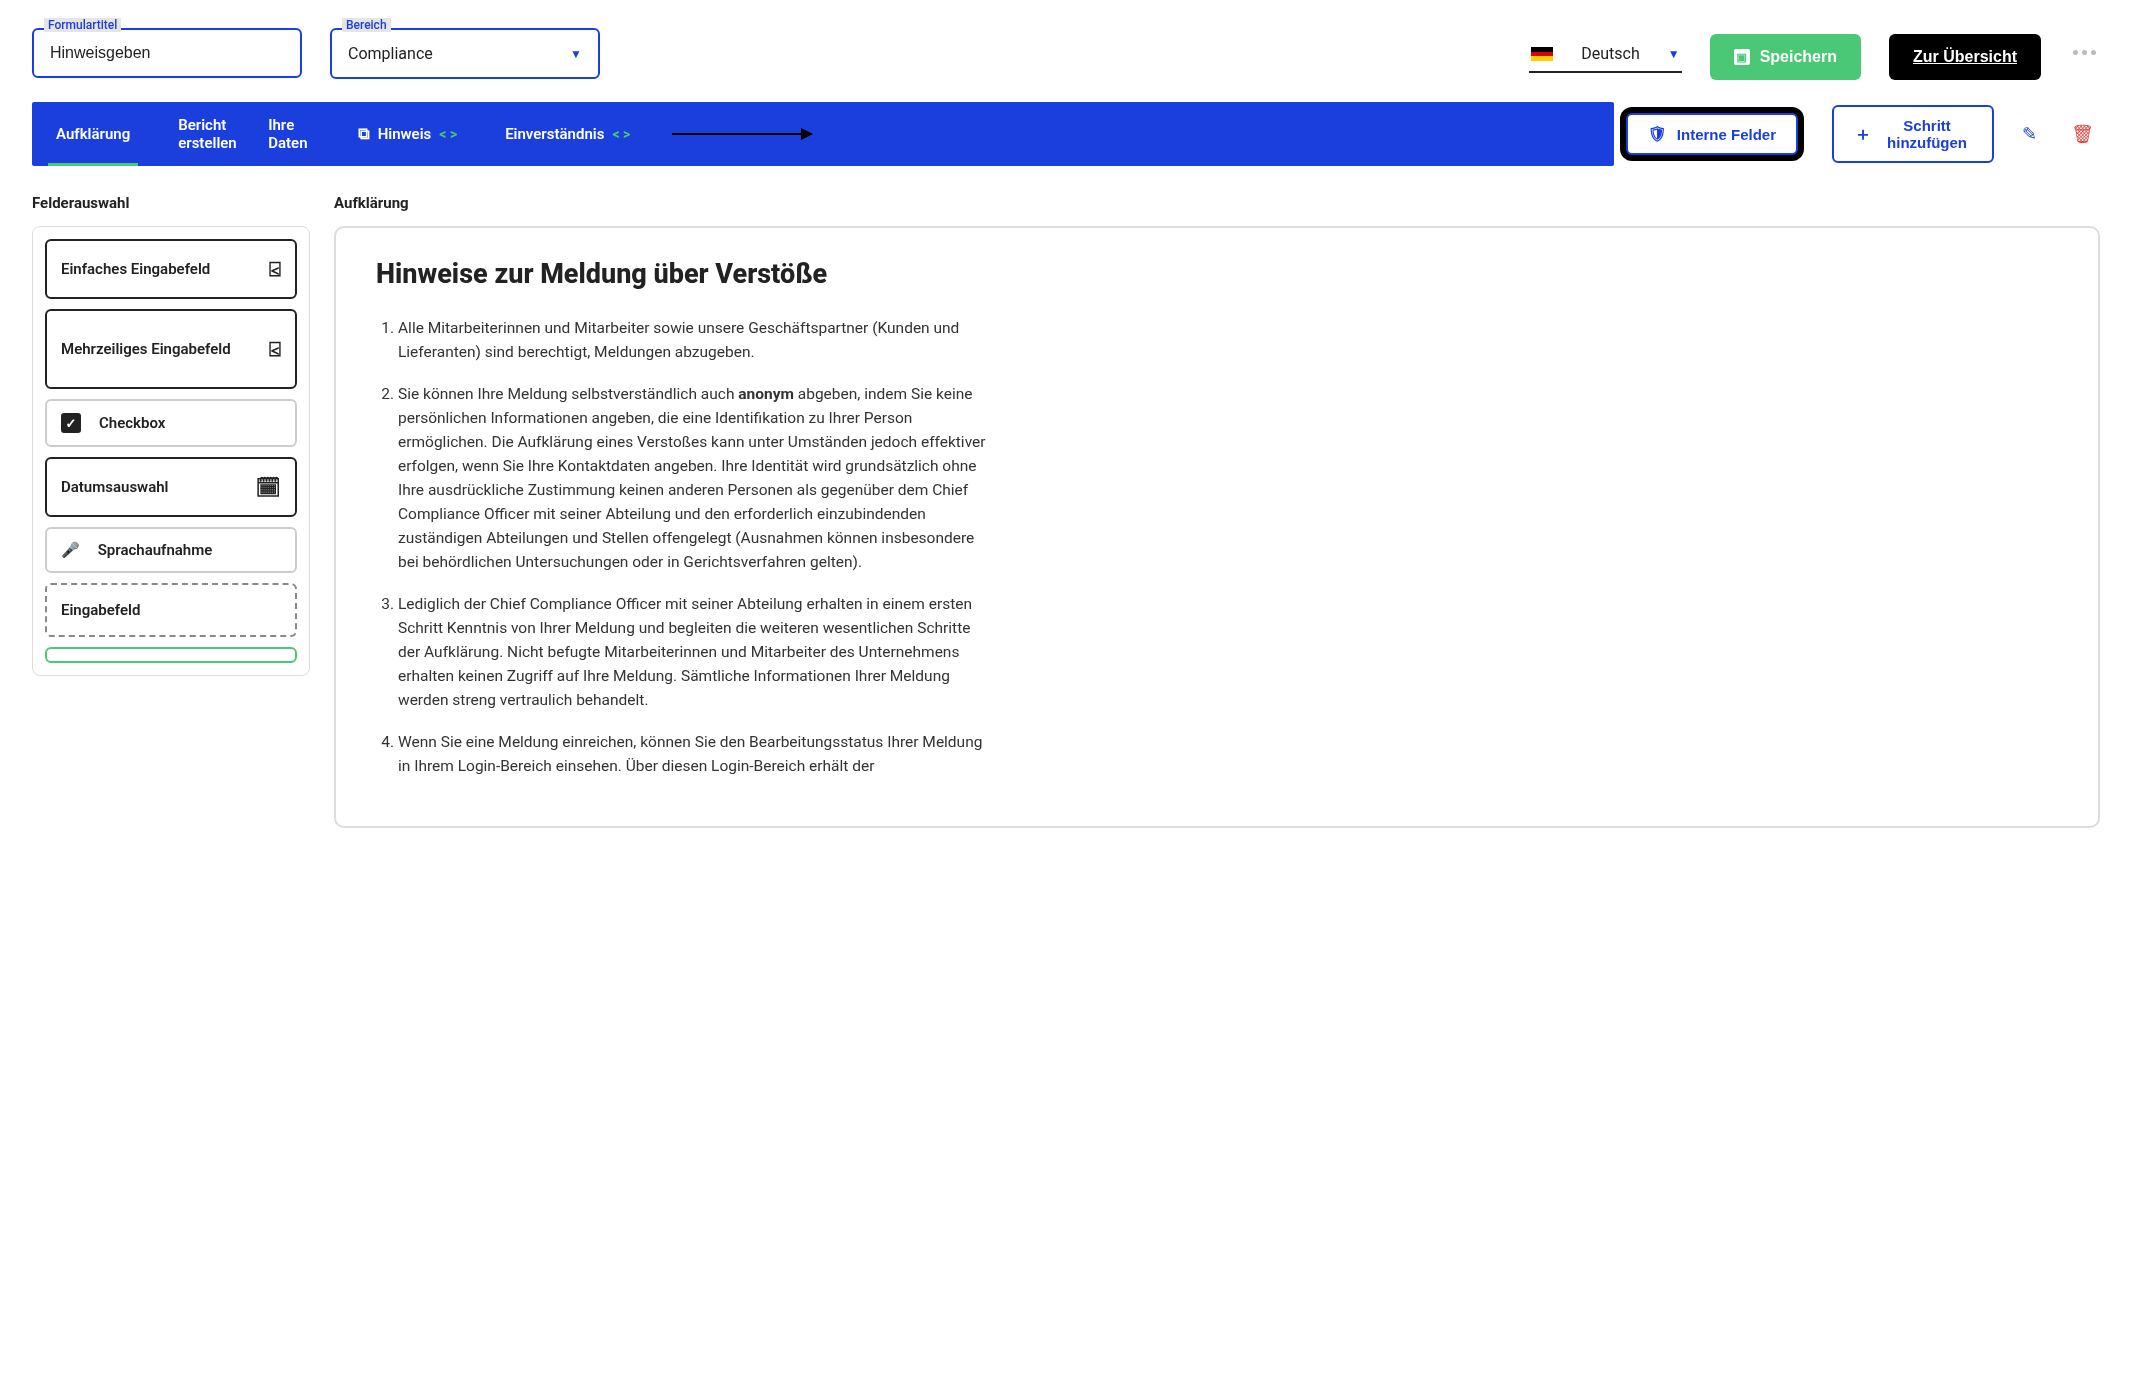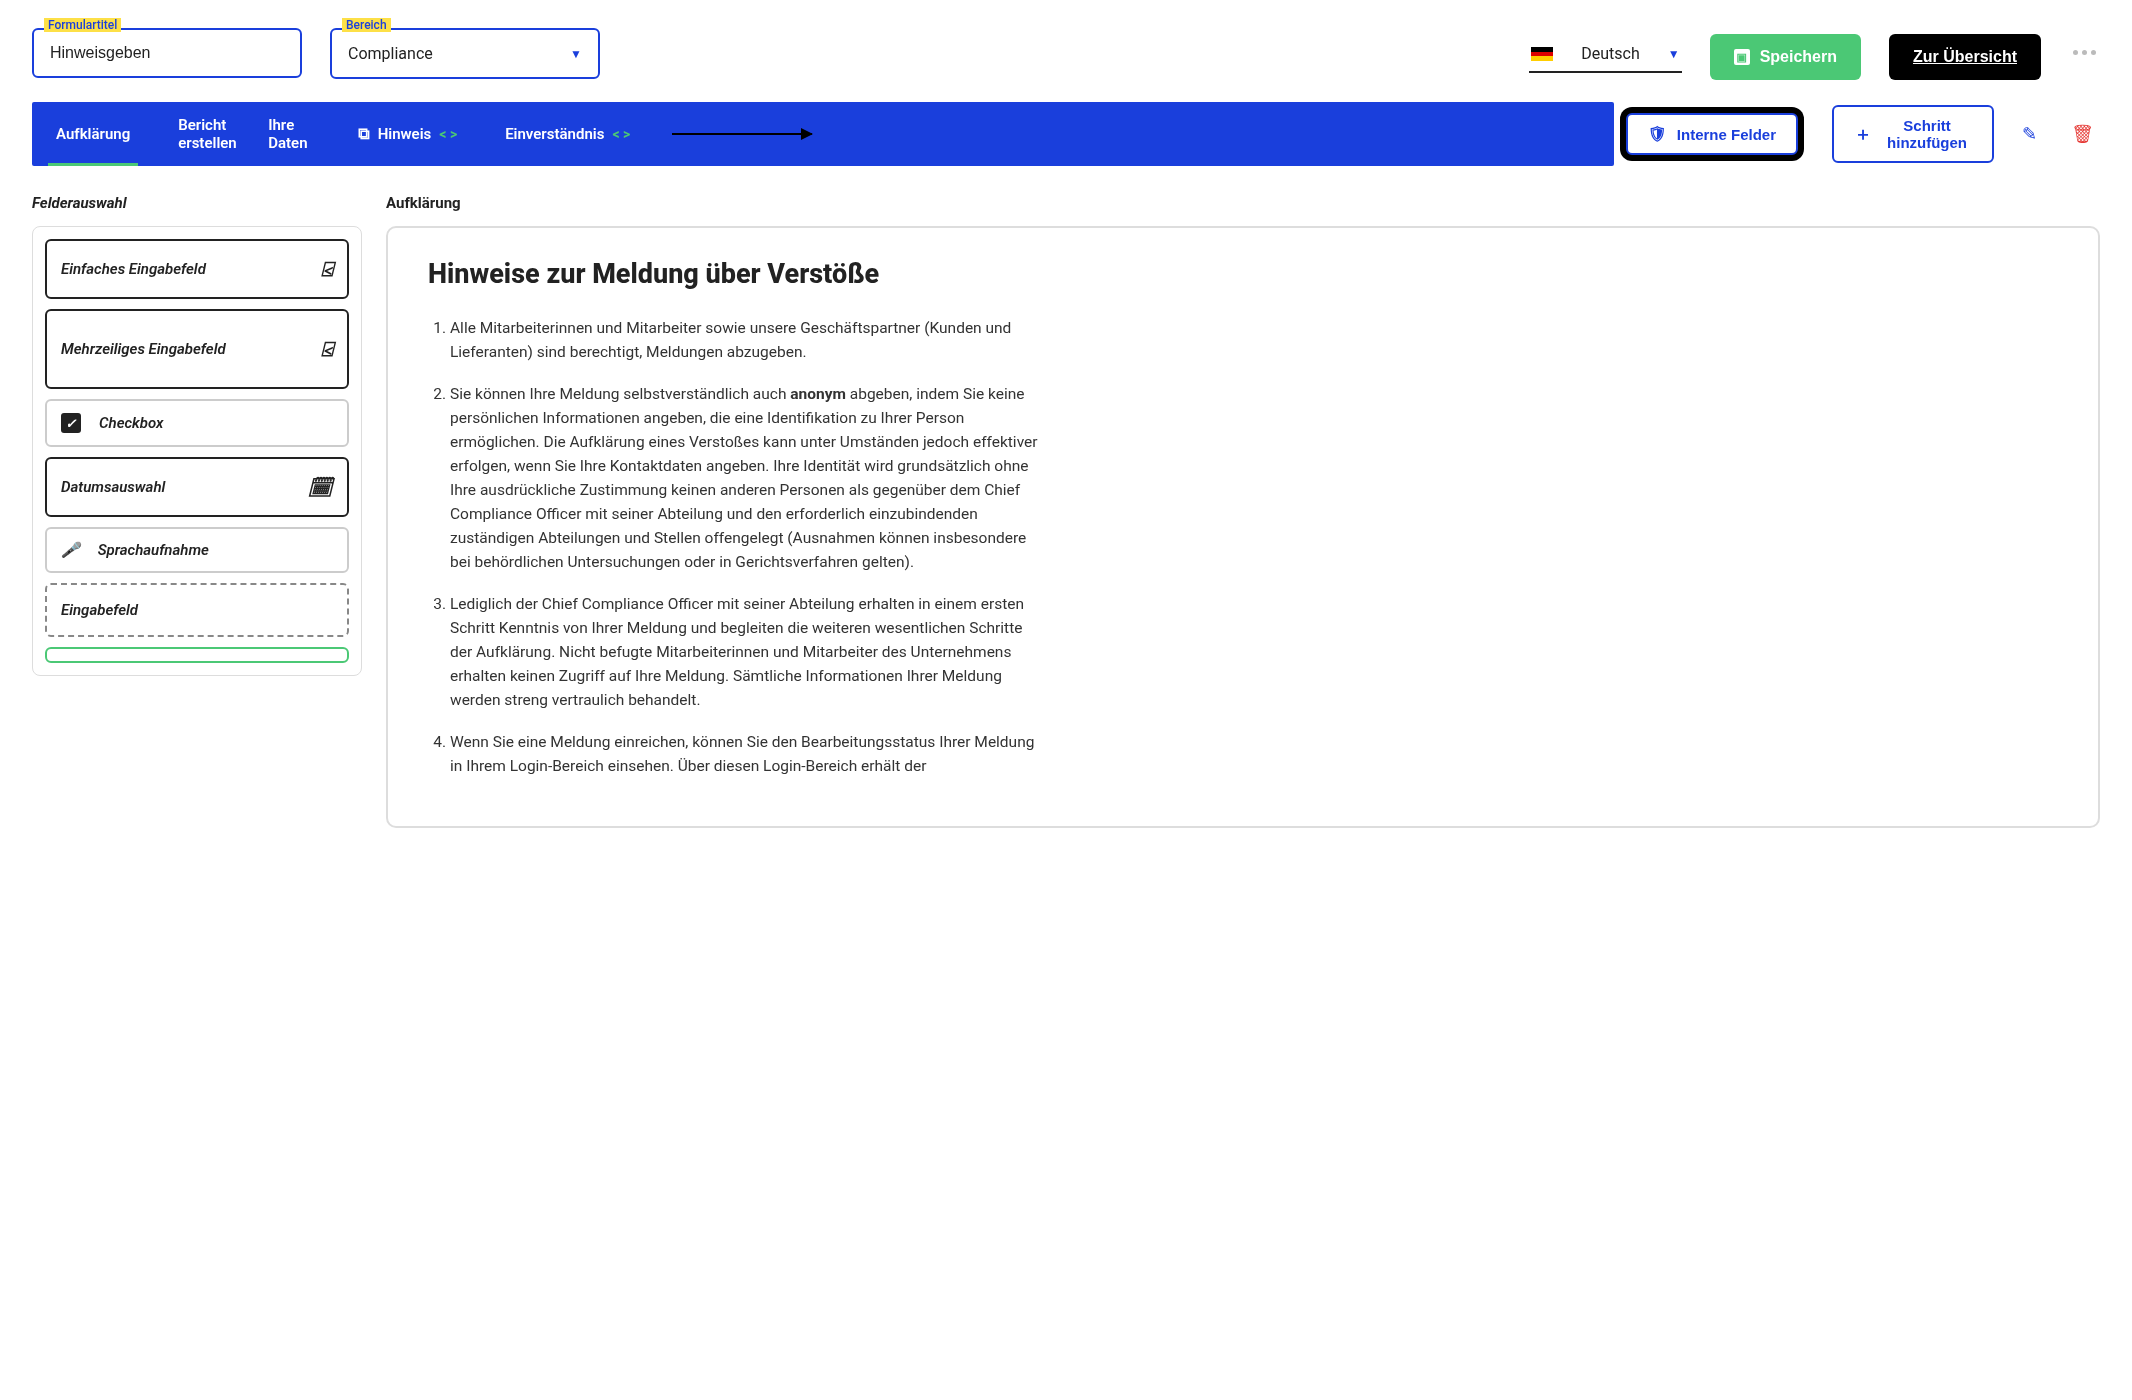--- a/index.html
+++ b/index.html
@@ -1,21 +1,21 @@
 <!DOCTYPE html>
 <html><head>
 <meta charset="utf-8">
 <style>
   * { box-sizing: border-box; margin: 0; padding: 0; }
   body { font-family: -apple-system, BlinkMacSystemFont, "Segoe UI", Roboto, Arial, sans-serif; background: #fff; color: #222; padding: 28px 32px; }
   
   .top-row { display: flex; align-items: flex-start; gap: 28px; margin-bottom: 22px; }
   
   .field-wrap { position: relative; }
-  .field-label { position: absolute; top: -10px; left: 12px; background: #fde047; padding: 0 4px; font-size: 12px; color: #1a3fdc; font-weight: 500; }
+  .field-label { position: absolute; top: -10px; left: 12px; background: #e5e5e5; padding: 0 4px; font-size: 12px; color: #1a3fdc; font-weight: 500; }
   .field-input { border: 2px solid #1a3fdc; border-radius: 6px; padding: 14px 16px; font-size: 16px; min-width: 270px; outline: none; color: #222; }
   .field-select { border: 2px solid #1a3fdc; border-radius: 6px; padding: 14px 16px; font-size: 16px; min-width: 270px; outline: none; color: #222; display: flex; align-items: center; justify-content: space-between; cursor: pointer; background: #fff; }
   .down-arrow { color: #1a3fdc; font-size: 12px; }
   
   .spacer { flex: 1; }
   
   .lang-sel { display: flex; align-items: center; gap: 28px; border-bottom: 2px solid #222; padding: 6px 2px 8px; cursor: pointer; min-width: 130px; margin-top: 10px; }
   .flag { display: inline-block; width: 22px; height: 14px; background: linear-gradient(to bottom, #000 33%, #dd0000 33%, #dd0000 66%, #ffce00 66%); }
   
   .btn { border: none; border-radius: 6px; padding: 14px 24px; font-size: 16px; font-weight: 600; cursor: pointer; display: flex; align-items: center; gap: 10px; margin-top: 6px; }
@@ -40,21 +40,21 @@
   
   .tabs-side { display: flex; align-items: center; gap: 22px; margin-left: 0; }
   .outline-btn { border: 2px solid #1a3fdc; background: #fff; color: #1a3fdc; border-radius: 6px; padding: 10px 20px; font-size: 15px; font-weight: 600; cursor: pointer; display: flex; align-items: center; gap: 10px; }
   .outline-btn.boxed { box-shadow: 0 0 0 6px #000; margin-left: 12px; margin-right: 12px; }
   .icon-btn { background: none; border: none; cursor: pointer; font-size: 18px; padding: 6px; }
   .icon-blue { color: #1a3fdc; }
   .icon-red { color: #e53935; }
   
   .main-grid { display: flex; gap: 24px; align-items: flex-start; }
   
-  .side-col { width: 330px; flex-shrink: 0; font-style: italic; }
+  .side-col { width: 278px; flex-shrink: 0; }
   .side-title { font-size: 15px; font-weight: 700; margin-bottom: 14px; }
   .side-panel { border: 1px solid #ddd; border-radius: 8px; padding: 12px; display: flex; flex-direction: column; gap: 10px; }
   .field-opt { border: 2px solid #222; border-radius: 6px; padding: 16px 14px; display: flex; align-items: center; justify-content: space-between; font-size: 15px; font-weight: 600; cursor: grab; }
   .field-opt.light { border-color: #ccc; }
   .field-opt.green-b { border-color: #4bc875; }
   .field-opt.dashed { border-style: dashed; border-color: #888; }
   .field-opt.with-icon-left { justify-content: flex-start; gap: 18px; padding: 12px 14px; }
   .cb-icon { width: 20px; height: 20px; background: #222; border-radius: 3px; display: flex; align-items: center; justify-content: center; color: #fff; font-size: 13px; }
   .opt-icon { font-size: 20px; font-weight: 700; }
   

